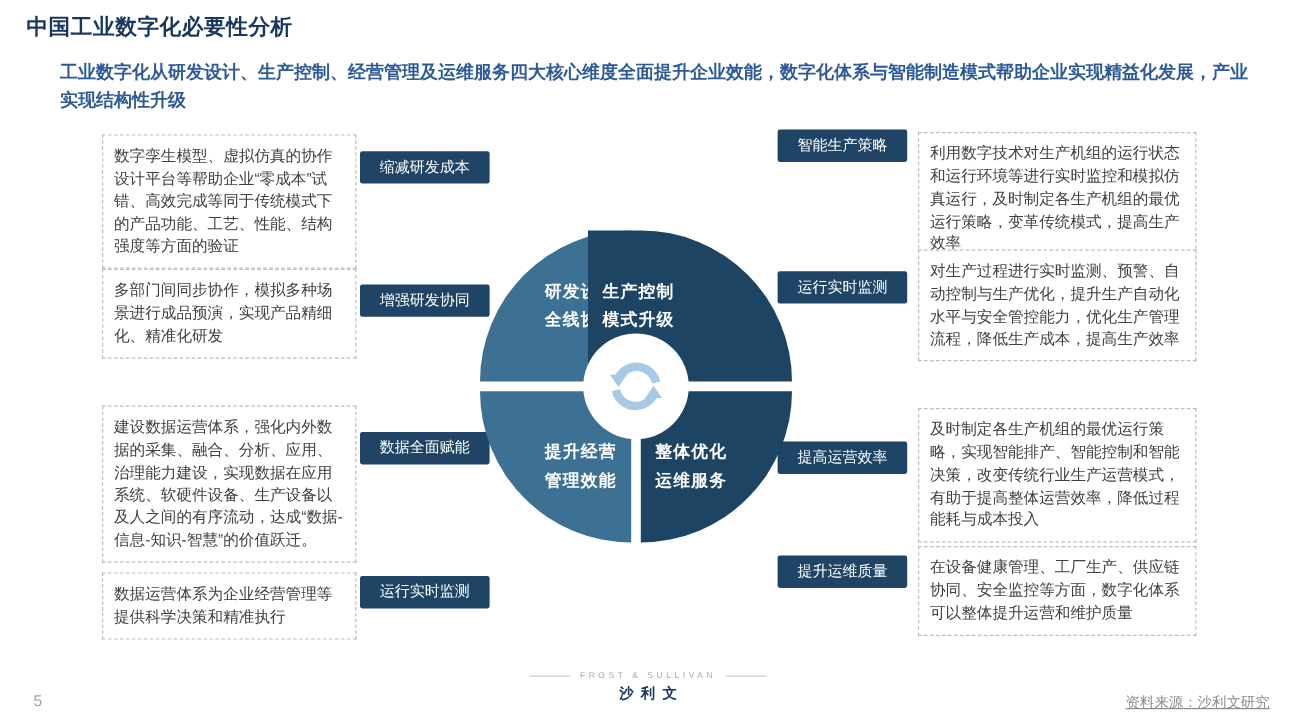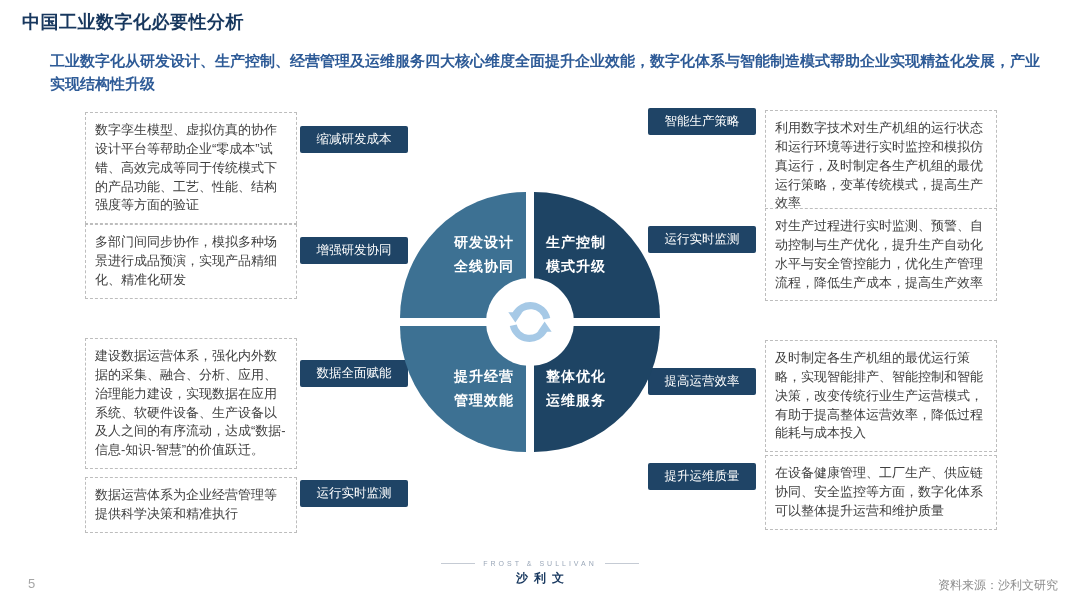--- a/index.html
+++ b/index.html
@@ -38,38 +38,38 @@
   .tag-l2{left:300px;top:237px;}
   .tag-l3{left:300px;top:360px;}
   .tag-l4{left:300px;top:480px;}
   .tag-r1{left:648px;top:108px;font-family:Liberation Mono, monospace;}
   .tag-r2{left:648px;top:226px;}
   .tag-r3{left:648px;top:368px;}
   .tag-r4{left:648px;top:463px;}
   .diagram{position:absolute;left:400px;top:192px;width:260px;height:260px;}
   .quad{position:absolute;width:126px;height:126px;}
   .quad.tl{left:0;top:0;background:#3D7193;border-top-left-radius:126px;}
-  .quad.tr{right:0;top:0;background:#1E4464;border-top-right-radius:126px;}
+  .quad.tr{right:0;top:0;background:#1E4464;border-top-right-radius:126px;padding-left:44px;}
   .quad.bl{left:0;bottom:0;background:#3D7193;border-bottom-left-radius:126px;}
   .quad.br{right:0;bottom:0;background:#1E4464;border-bottom-right-radius:126px;}
   .quad-label{
     position:absolute;top:50%;transform:translateY(-50%);
     color:#fff;font-size:14px;font-weight:bold;line-height:1.7;text-align:center;
     letter-spacing:1px;
   }
   .quad.tl .quad-label,.quad.bl .quad-label{right:12px;}
   .quad.tr .quad-label,.quad.br .quad-label{left:12px;}
   .quad-label span{display:block;}
   .hub{
     position:absolute;left:50%;top:50%;transform:translate(-50%,-50%);
     width:88px;height:88px;background:#fff;border-radius:50%;
     display:flex;align-items:center;justify-content:center;
   }
   .page-num{position:absolute;left:28px;top:576px;font-size:13px;color:#A6A6A6;}
-  .source{position:absolute;right:22px;top:577px;font-size:12px;color:#8C8C8C;}
+  .source{position:absolute;right:22px;top:577px;font-size:12px;color:#8C8C8C;text-decoration:underline;}
   .footer-logo{
     position:absolute;left:0;right:0;top:560px;
     display:flex;flex-direction:column;align-items:center;gap:3px;
   }
   .logo-top{display:flex;align-items:center;gap:8px;}
   .logo-en{font-size:7px;letter-spacing:3px;color:#9AA7B8;}
   .rule{width:34px;height:1px;background:#C5CBD4;}
   .logo-cn{font-size:12px;font-weight:bold;color:#17375E;letter-spacing:6px;margin-left:6px;}
 </style>
 </head>

